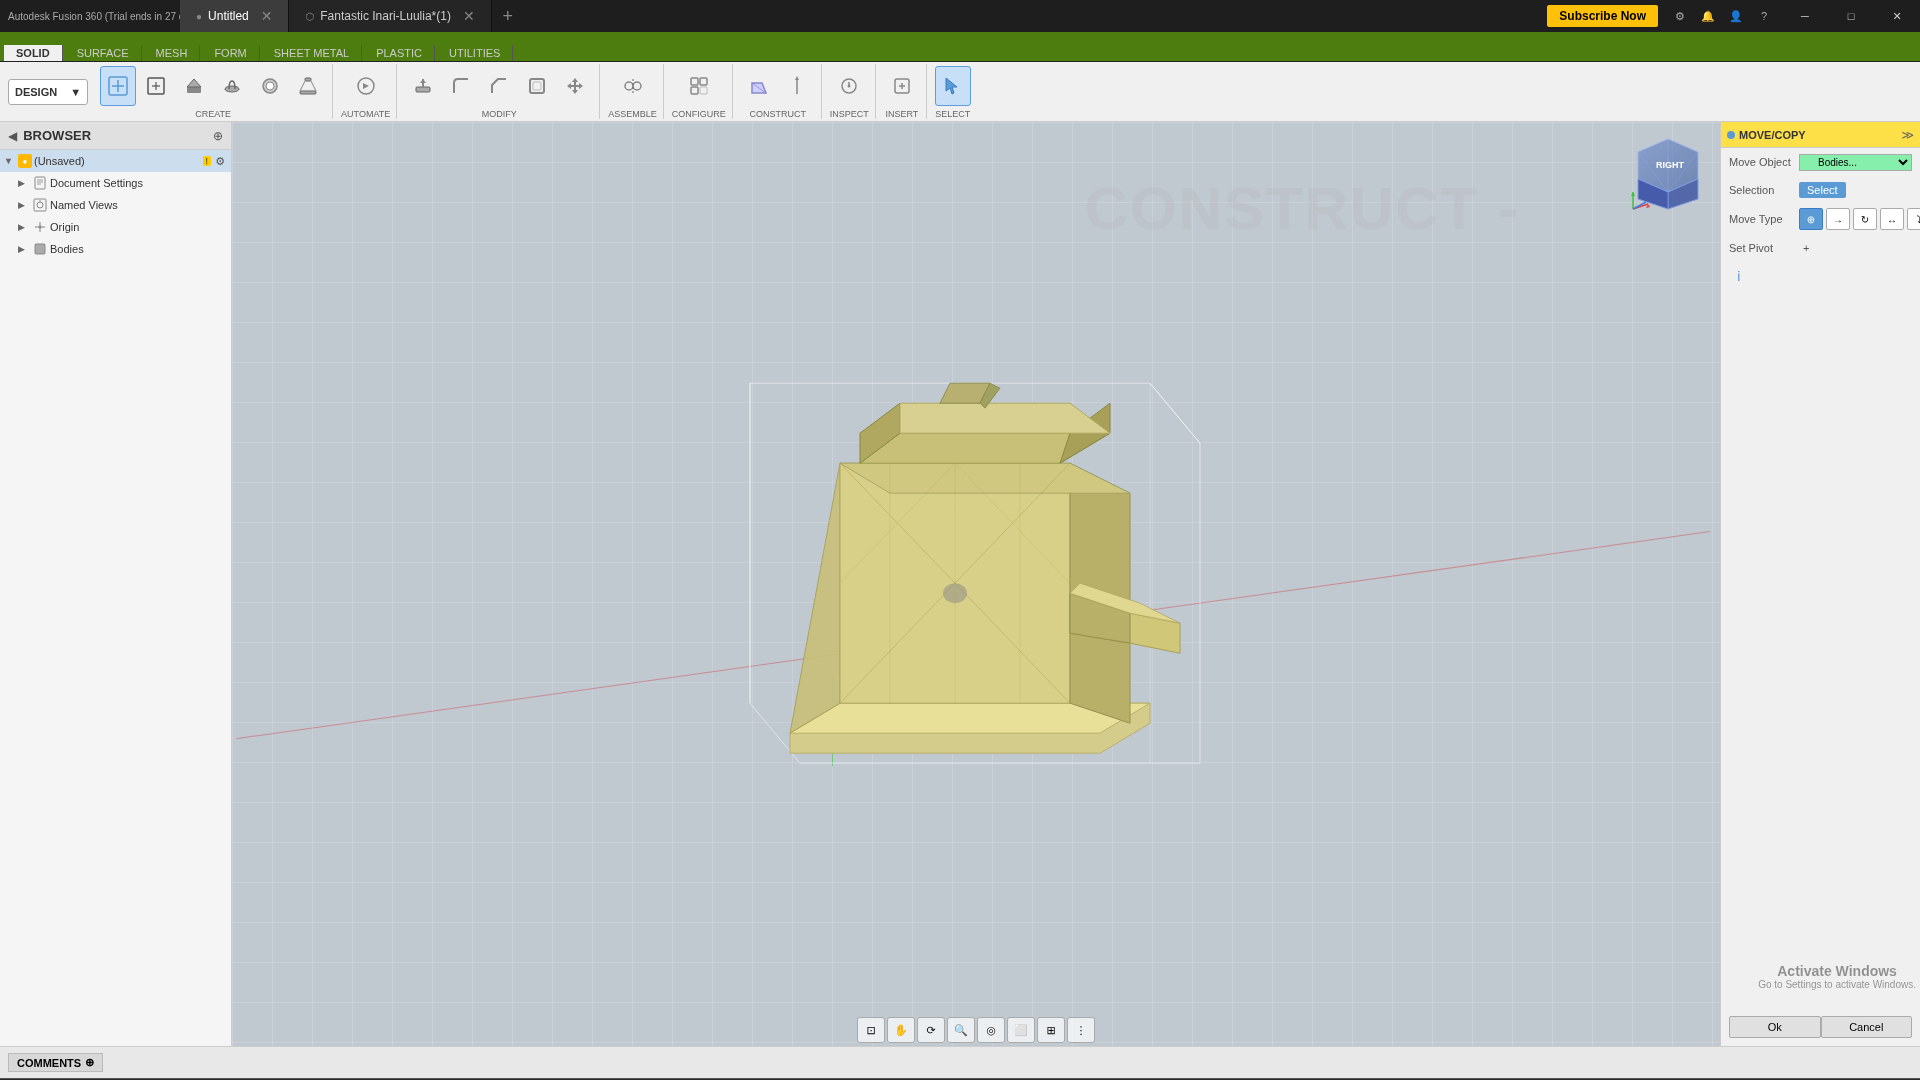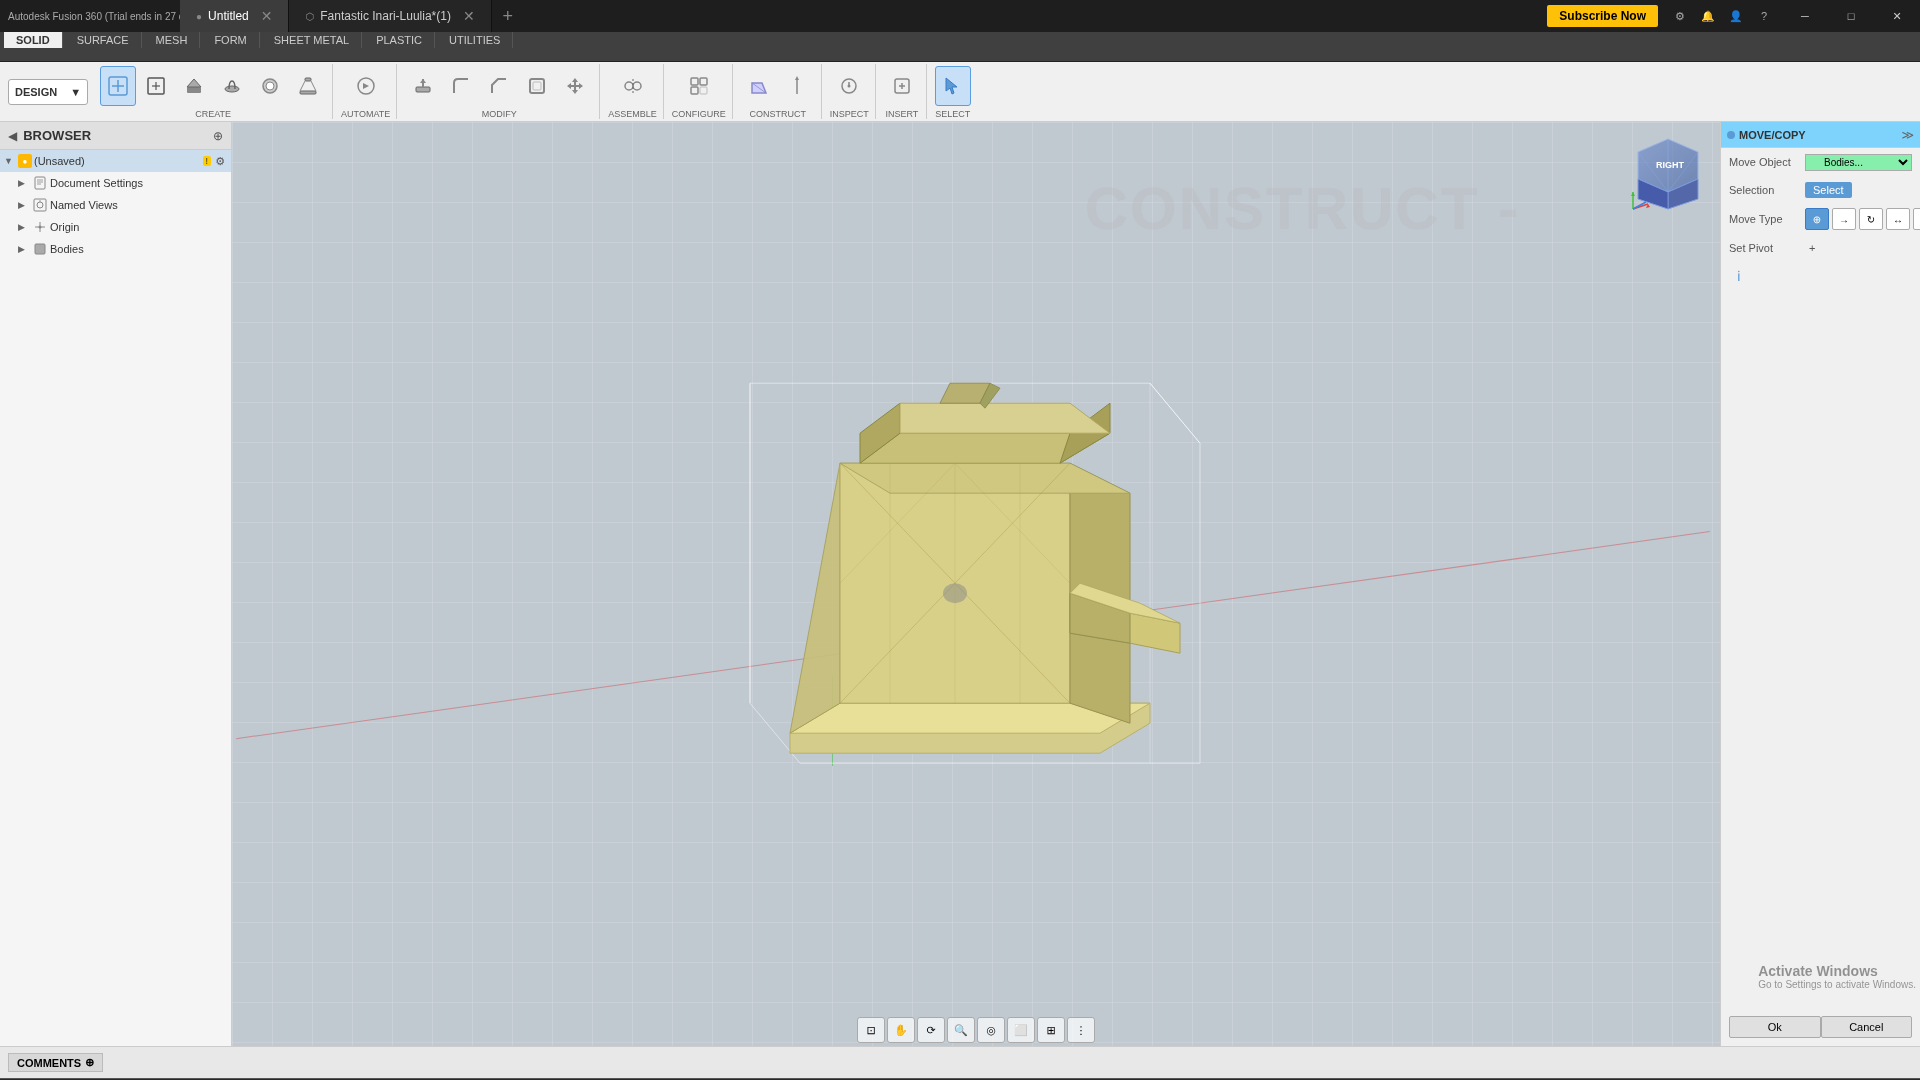--- a/index.html
+++ b/index.html
@@ -27,21 +27,21 @@
     #titlebar .win-controls { display: flex; gap: 0; }
     .win-btn { width: 46px; height: 32px; display: flex; align-items: center; justify-content: center; cursor: pointer; color: #ccc; font-size: 11px; }
     #titlebar .right-icons { display: flex; align-items: center; padding-right: 4px; color: #aaa; }
     .icon-btn { width: 28px; height: 28px; display: flex; align-items: center; justify-content: center; cursor: pointer; border-radius: 3px; }
 
     
     .tab-fantastic { background: #252525; }
 
     
     #menubar {
-      width: 100%; height: 30px; background: #404040; display: flex; align-items: flex-start;
+      width: 100%; height: 30px; background: #4d7c0f; display: flex; align-items: flex-end;
       padding: 0 4px; gap: 2px; border-bottom: 1px solid #222;
     }
 
     
     #toolbar {
       width: 100%; background: #f0f0f0; border-bottom: 1px solid #ccc;
       display: flex; align-items: stretch; padding: 2px 4px; gap: 2px; min-height: 60px;
     }
     .toolbar-section { display: flex; flex-direction: column; align-items: center; border-right: 1px solid #ccc; padding: 0 6px; }
     .toolbar-section:last-child { border-right: none; }
@@ -126,25 +126,25 @@
       background: rgba(255,255,255,0.7); border: 1px solid #aaa; border-radius: 3px;
       cursor: pointer; font-size: 11px;
     }
 
     
     #movecopy-panel {
       width: 200px; background: #f0f0f0; border-left: 1px solid #ccc;
       flex-shrink: 0; display: flex; flex-direction: column;
     }
     #movecopy-header {
-      display: flex; align-items: center; height: 26px; background: #7dd3fc;
+      display: flex; align-items: center; height: 26px; background: #fde047;
       border-bottom: 1px solid #ccc; padding: 0 6px; gap: 4px;
     }
     .movecopy-title { font-size: 11px; font-weight: bold; color: #333; flex: 1; }
-    .movecopy-field { display: flex; align-items: center; padding: 4px 8px; gap: 6px; font-size: 11px; min-height: 28px; }
+    .movecopy-field { display: flex; align-items: center; padding: 4px 8px; font-size: 11px; min-height: 28px; }
     .movecopy-label { color: #555; min-width: 70px; }
     .movecopy-select { flex: 1; font-size: 10px; background: #86efac; border: 1px solid #aaa; padding: 1px 14px; }
     .movecopy-blue-btn {
       background: #5b9bd5; color: #fff; border: none; padding: 2px 8px;
       font-size: 11px; cursor: pointer; border-radius: 2px;
     }
     .move-type-icons { display: flex; gap: 3px; flex: 1; }
     .move-type-icon {
       width: 24px; height: 22px; display: flex; align-items: center; justify-content: center;
       border: 1px solid #aaa; background: #fff; cursor: pointer; font-size: 10px; border-radius: 2px;
@@ -184,21 +184,21 @@
     }
 
     
     #taskbar {
       width: 100%; height: 40px; background: rgba(32,32,32,0.95);
       display: flex; align-items: center; padding: 0 8px; gap: 4px;
       border-top: 1px solid #555;
     }
     .activate-windows {
       position: absolute; bottom: 90px; right: 4px;
-      color: rgba(0,0,0,0.5); font-size: 13px; pointer-events: none; text-align: left; margin-left: 10px;
+      color: rgba(0,0,0,0.5); font-size: 13px; pointer-events: none; text-align: center; margin-left: 10px;
     }
     .activate-windows .title { font-weight: bold; font-size: 14px; color: rgba(0,0,0,0.4); }
     .mode-tab {
       padding: 2px 12px; font-size: 11px; cursor: pointer; color: #ccc;
       border-right: 1px solid #555; display: flex; align-items: center;
     }
     .mode-tab.active { background: #f0f0f0; color: #333; font-weight: bold; }
   </style>
 </head>
 <body>

